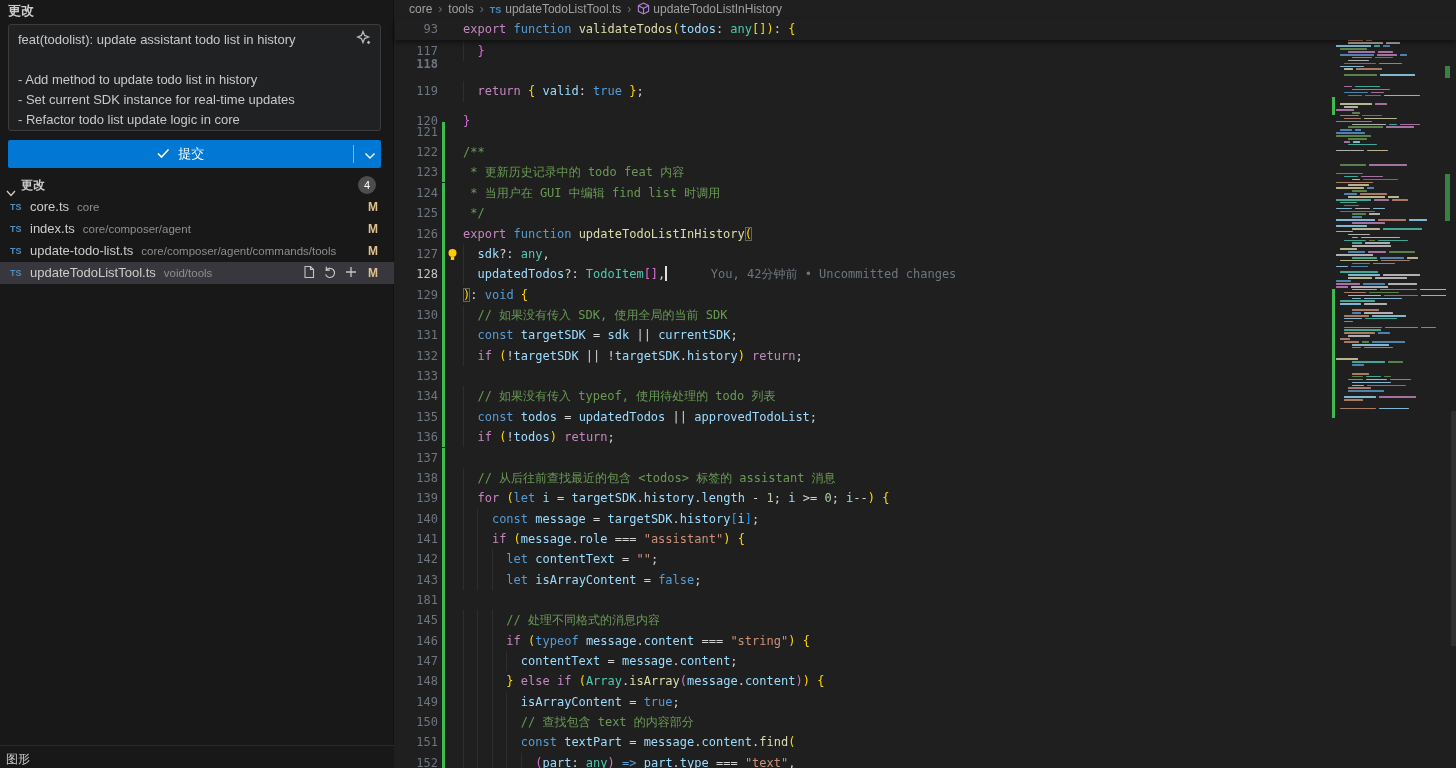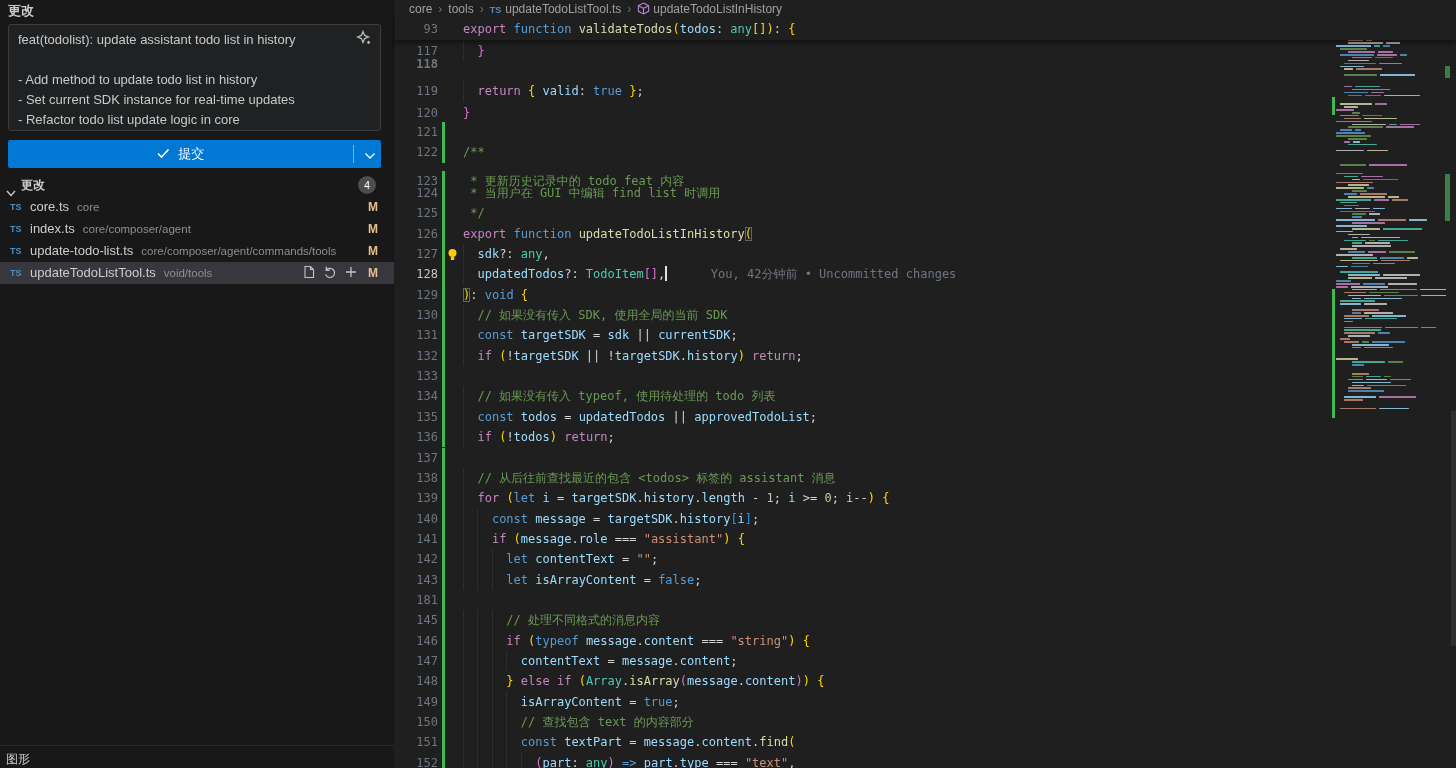--- a/index.html
+++ b/index.html
@@ -162,24 +162,24 @@
               <path d="M7 1.2 L12.5 4 V10 L7 12.8 L1.5 10 V4 Z" fill="none" stroke="#b180d7" stroke-width="1.2"></path>
               <path d="M1.5 4 L7 6.8 L12.5 4 M7 6.8 V12.8" fill="none" stroke="#b180d7" stroke-width="1.2"></path>
             </svg></span><span>updateTodoListInHistory</span></span></div>
     <div class="sticky" id="sticky">
         <div class="cline" style="top: 0px;"><span class="num">93</span><span class="code"><span style="color:#C586C0">export</span><span style="color:#D4D4D4"> </span><span style="color:#569CD6">function</span><span style="color:#D4D4D4"> </span><span style="color:#DCDCAA">validateTodos</span><span style="color:#FFD602">(</span><span style="color:#9CDCFE">todos</span><span style="color:#D4D4D4">: </span><span style="color:#4EC9B0">any</span><span style="color:#FFD602">[]</span><span style="color:#FFD602">)</span><span style="color:#D4D4D4">: </span><span style="color:#FFD602">{</span></span></div>
       </div>
     <div id="code">
         <div class="cline" style="top: 40.5px;"><span class="num">117</span><span class="guide" style="left:68px"></span><span class="code"><span style="color:#DA70D6">  }</span></span></div>
         <div class="cline" style="top: 54px; font-weight: bold;"><span class="num">118</span><span class="code"></span></div>
         <div class="cline" style="top: 81.2px;"><span class="num">119</span><span class="guide" style="left:68px"></span><span class="code"><span style="color:#D4D4D4">  </span><span style="color:#C586C0">return</span><span style="color:#D4D4D4"> </span><span style="color:#FFD602">{</span><span style="color:#D4D4D4"> </span><span style="color:#9CDCFE">valid</span><span style="color:#D4D4D4">: </span><span style="color:#569CD6">true</span><span style="color:#D4D4D4"> </span><span style="color:#FFD602">}</span><span style="color:#D4D4D4">;</span></span></div>
-        <div class="cline" style="top: 103px;"><span class="num">120</span><span class="code"><span style="color:#DA70D6">}</span></span></div>
+        <div class="cline" style="top: 111px;"><span class="num">120</span><span class="code"><span style="color:#DA70D6">}</span></span></div>
         <div class="cline" style="top: 121.9px;"><span class="num">121</span><span class="dbar"></span><span class="code"></span></div>
         <div class="cline" style="top: 142.25px;"><span class="num">122</span><span class="dbar"></span><span class="code"><span style="color:#6A9955">/**</span></span></div>
-        <div class="cline" style="top: 171px; padding-left: 19px;"><span class="num">123</span><span class="dbar"></span><span class="code"><span style="color:#6A9955"> * 更新历史记录中的 todo feat 内容</span></span></div>
+        <div class="cline" style="top: 162px; padding-left: 19px;"><span class="num">123</span><span class="dbar"></span><span class="code"><span style="color:#6A9955"> * 更新历史记录中的 todo feat 内容</span></span></div>
         <div class="cline" style="top: 182.95px;"><span class="num">124</span><span class="dbar"></span><span class="code"><span style="color:#6A9955"> * 当用户在 GUI 中编辑 find list 时调用</span></span></div>
         <div class="cline" style="top: 203.3px;"><span class="num">125</span><span class="dbar"></span><span class="code"><span style="color:#6A9955"> */</span></span></div>
         <div class="cline" style="top: 223.65px;"><span class="num">126</span><span class="dbar"></span><span class="code"><span style="color:#C586C0">export</span><span style="color:#D4D4D4"> </span><span style="color:#569CD6">function</span><span style="color:#D4D4D4"> </span><span style="color:#DCDCAA">updateTodoListInHistory</span><span class="boxed" style="color:#FFD602">(</span></span></div>
         <div class="cline" style="top: 244px;"><span class="num">127</span><span class="dbar"></span><span class="guide" style="left:68px"></span><span class="bulb"><svg width="11" height="14" viewBox="0 0 11 14">
               <circle cx="5.5" cy="5" r="4" fill="#FFCC00"></circle>
               <rect x="3.8" y="9" width="3.4" height="3" fill="#FFCC00"></rect>
             </svg></span><span class="code"><span style="color:#D4D4D4">  </span><span style="color:#9CDCFE">sdk</span><span style="color:#D4D4D4">?:</span><span style="color:#D4D4D4"> </span><span style="color:#4EC9B0">any</span><span style="color:#D4D4D4">,</span></span></div>
         <div class="cline" style="top: 264.35px;"><span class="num cur">128</span><span class="dbar"></span><span class="guide" style="left:68px"></span><span class="code"><span style="color:#D4D4D4">  </span><span style="color:#9CDCFE">updatedTodos</span><span style="color:#D4D4D4">?:</span><span style="color:#D4D4D4"> </span><span style="color:#4EC9B0">TodoItem</span><span style="color:#DA70D6">[]</span><span style="color:#D4D4D4">,</span><span class="cursor"></span><span class="blame">You, 42分钟前 • Uncommitted changes</span></span></div>
         <div class="cline" style="top: 284.7px;"><span class="num">129</span><span class="dbar"></span><span class="code"><span class="boxed" style="color:#FFD602">)</span><span style="color:#D4D4D4">:</span><span style="color:#D4D4D4"> </span><span style="color:#569CD6">void</span><span style="color:#D4D4D4"> </span><span style="color:#FFD602">{</span></span></div>
         <div class="cline" style="top: 305.05px;"><span class="num">130</span><span class="dbar"></span><span class="guide" style="left:68px"></span><span class="code"><span style="color:#6A9955">  // 如果没有传入 SDK, 使用全局的当前 SDK</span></span></div>

